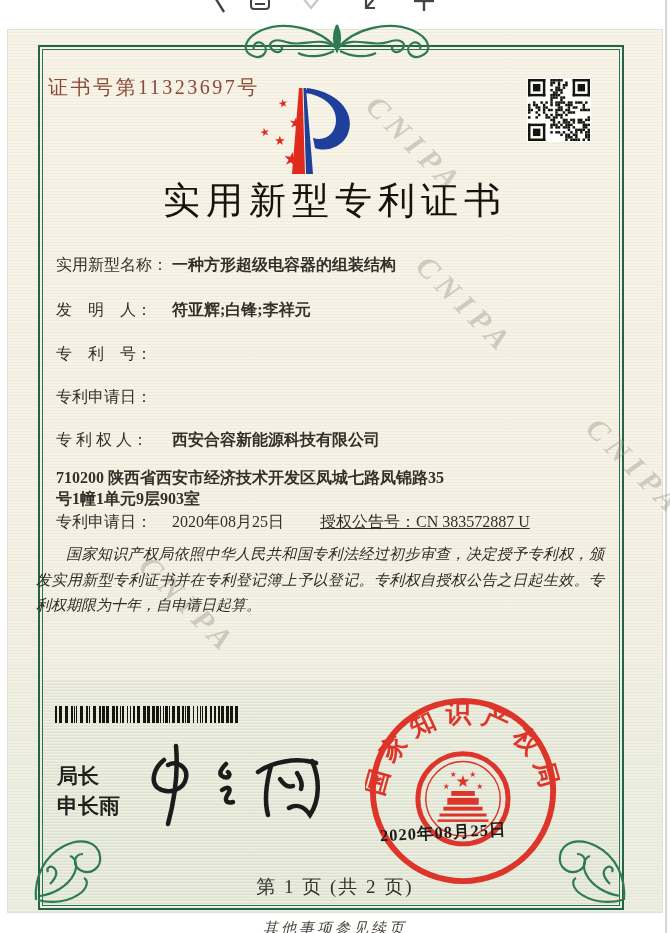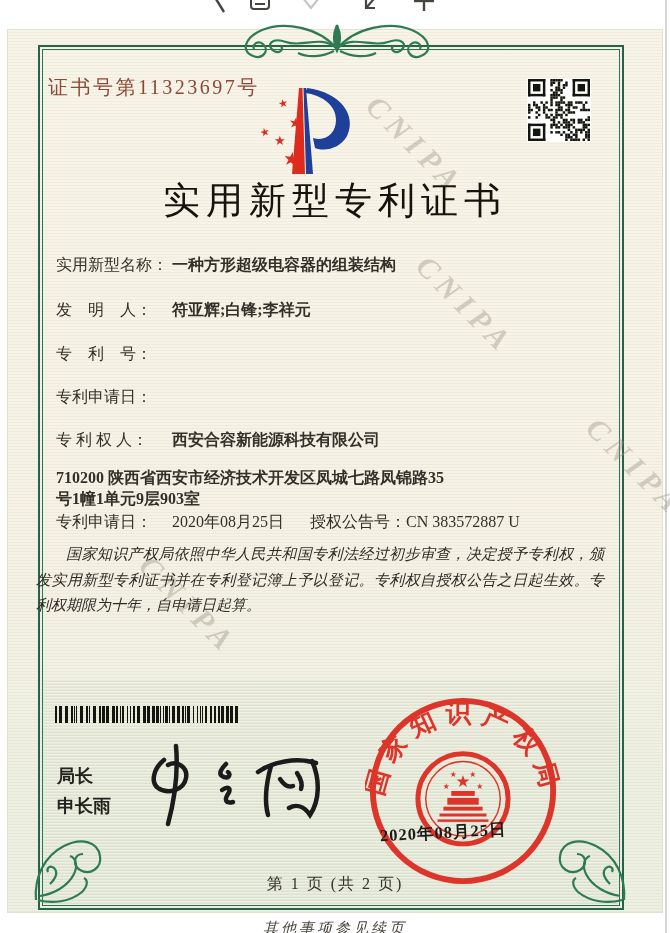--- a/index.html
+++ b/index.html
@@ -27,35 +27,35 @@
     color:rgba(158,150,134,.42);transform:rotate(45deg);white-space:nowrap;font-style:italic;}
 
   .certno{position:absolute;left:40px;top:44px;font-size:20px;letter-spacing:2.5px;color:#8c4837;}
   .logo{position:absolute;left:247px;top:52px;}
   .qr{position:absolute;left:519px;top:48px;width:62px;height:62px;background:#fff;padding:1px;}
   .title{position:absolute;left:0;top:146px;width:654px;text-align:center;
     font-size:37px;font-weight:normal;letter-spacing:6px;color:#16130f;}
   .frow{position:absolute;display:flex;font-size:16px;color:#33302a;line-height:21px;width:560px;}
   .f-label{flex:none;width:116px;}
   .f-value{flex:1;font-weight:bold;}
-  .grant-pair2{display:flex;}
+  .grant-pair2{margin-left:10px;display:flex;text-decoration:underline;}
   .grant-pair2 .f-label{width:auto;}
 
   .paras{position:absolute;left:28px;top:512px;width:568px;font-size:15px;line-height:25.5px;
     color:#2e2a24;text-align:justify;font-style:italic;}
   .paras p{margin:0;text-indent:2em;}
 
   .barcode{position:absolute;left:47px;top:676px;width:185px;height:17px;}
   .signer{position:absolute;left:49px;top:731px;font-family:"Liberation Sans","DejaVu Sans",sans-serif;
-    font-size:18px;font-weight:bold;color:#23211d;line-height:30px;}
+    font-size:21px;font-weight:bold;color:#23211d;line-height:30px;}
   .sig{position:absolute;left:122px;top:712px;}
   .seal{position:absolute;left:357px;top:663px;}
   .seal-date{position:absolute;left:372px;top:792px;font-size:16.5px;font-weight:bold;color:#1b1a18;
     letter-spacing:1px;transform:rotate(-3deg);}
-  .pageinfo{position:absolute;left:0;top:844px;width:654px;text-align:center;font-size:16px;
+  .pageinfo{position:absolute;left:0;top:844px;width:654px;text-align:center;font-size:19px;
     letter-spacing:2px;color:#35322c;}
 
   .next-hint{position:absolute;left:0;top:919px;width:670px;text-align:center;font-size:15px;
     color:#4a463e;letter-spacing:3px;font-style:italic;}
 
   .orn{position:absolute;}
 </style>
 </head>
 <body>
 

